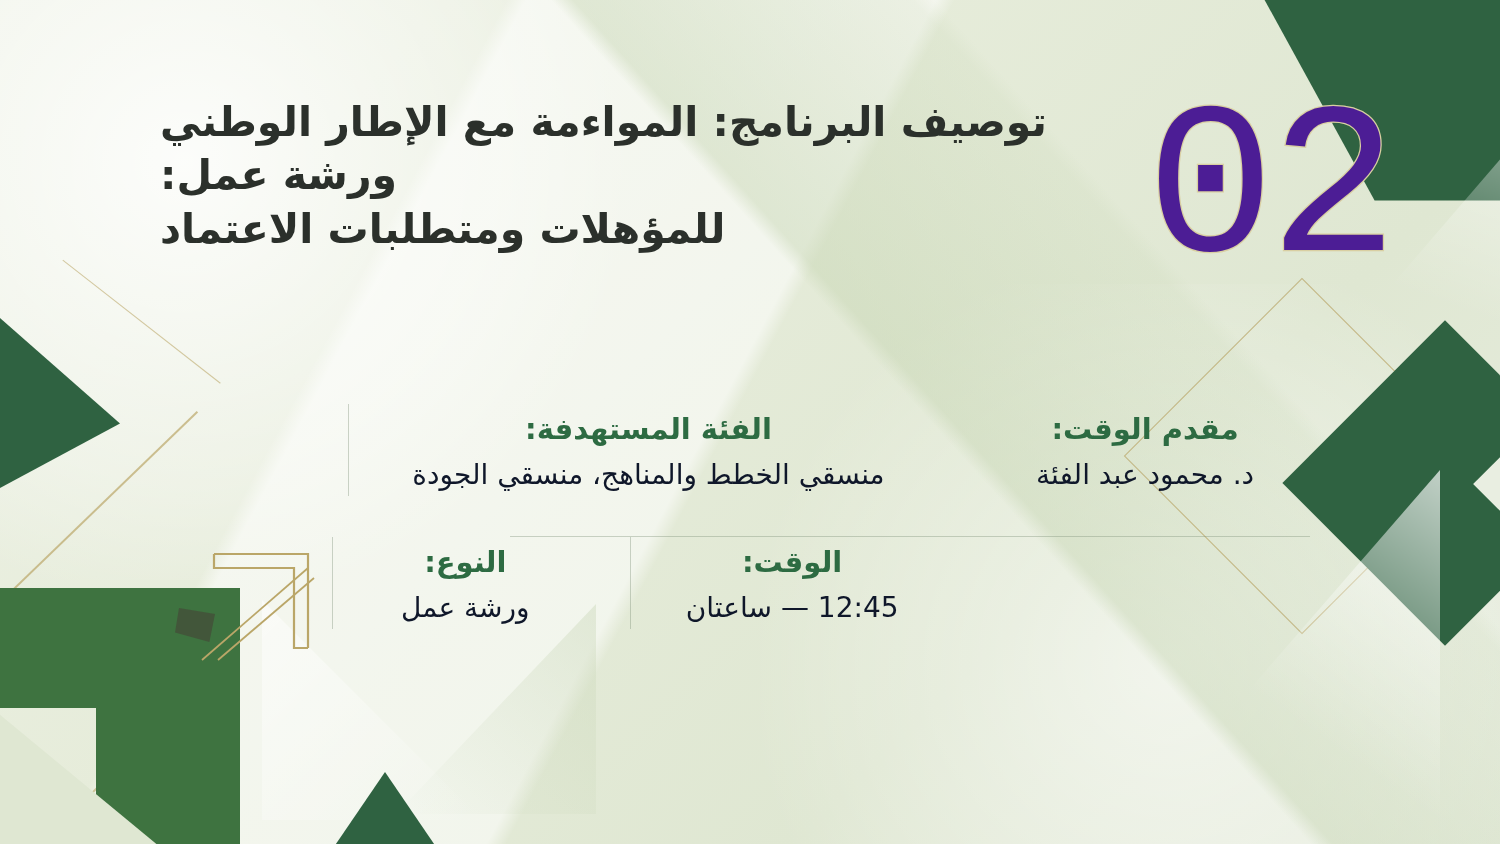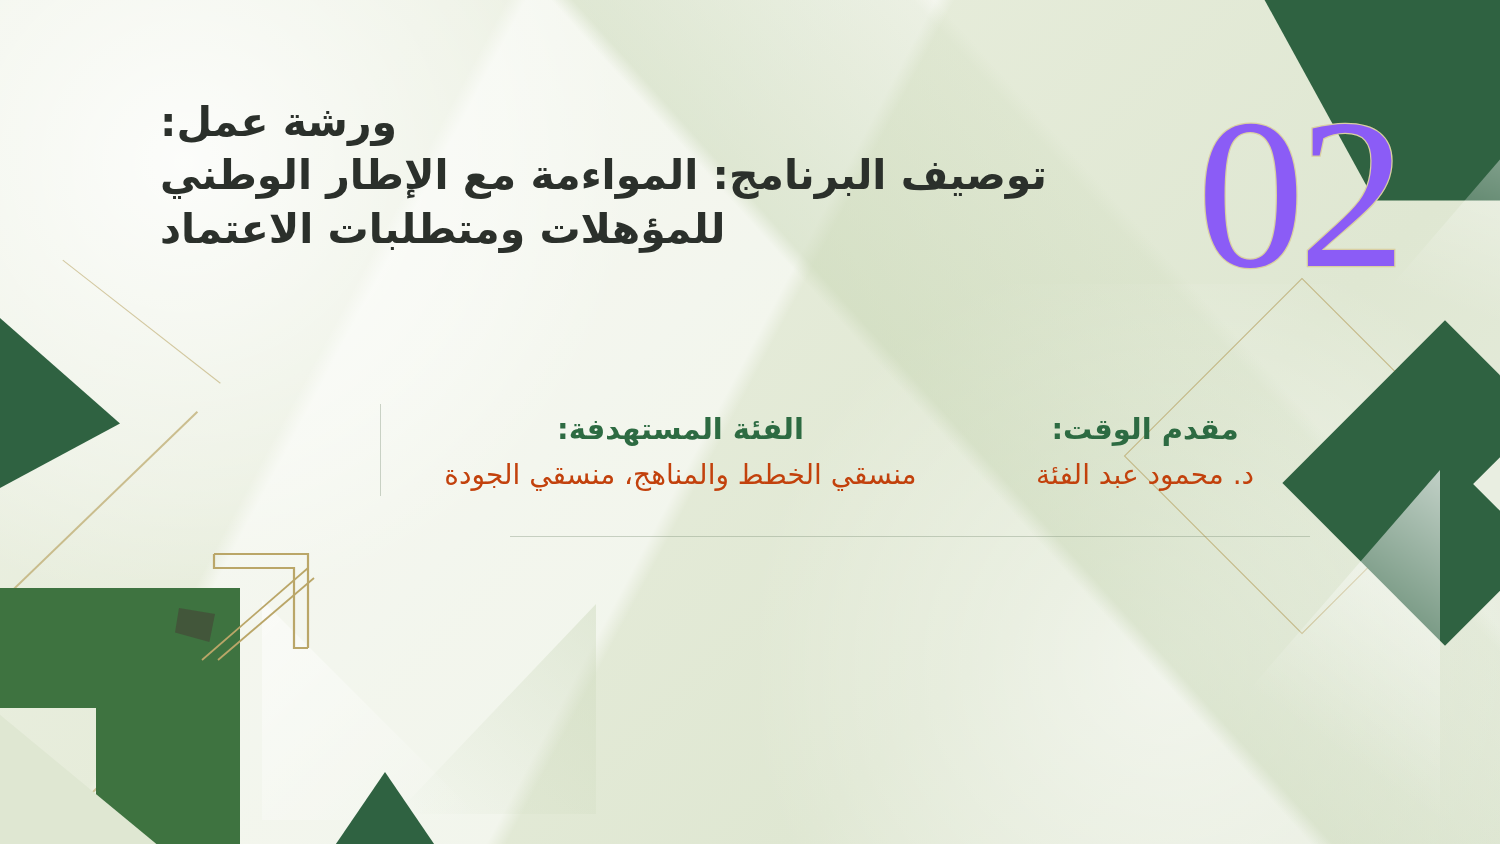--- a/index.html
+++ b/index.html
@@ -187,27 +187,27 @@
     font-size: 41px;
     line-height: 1.30;
     letter-spacing: 0px;
     white-space: nowrap;
     direction: rtl;
   }
 
   
   .big-number {
     position: absolute;
-    right: 100px;
+    right: 108px;
     top: 86px;
-    font-family: Liberation Serif, serif;
+    font-family: Liberation Mono, monospace;
     font-size: 215px;
     line-height: 1;
     font-weight: normal;
-    color: #8b5cf6;
+    color: #4c1d95;
     letter-spacing: -6px;
     -webkit-text-stroke: 2.5px #d9cfa2;
     paint-order: stroke fill;
     z-index: 7;
     direction: ltr;
   }
 
   
   .info-grid {
     position: absolute;
@@ -228,33 +228,34 @@
     height: 1px;
     background: rgba(125,145,120,0.38);
     margin-right: 0;
     width: 800px;
     margin-left: auto;
   }
   .cell {
     padding: 6px 28px 0 28px;
     text-align: center;
     box-sizing: border-box;
+    margin-left: 32px;
   }
   .cell.bordered-left {
     border-left: 1px solid rgba(125,145,120,0.38);
   }
   .cell-label {
     color: #2d6b42;
     font-weight: bold;
     font-size: 29px;
     line-height: 1.35;
     white-space: nowrap;
   }
   .cell-value {
-    color: #c2410c;
+    color: #0f172a;
     font-weight: normal;
     font-size: 28px;
     line-height: 1.45;
     margin-top: 6px;
     white-space: nowrap;
   }
   .w-presenter { width: 330px; }
   .w-audience  { width: 600px; }
   .w-date      { width: 330px; }
   .w-time      { width: 330px; }
@@ -296,22 +297,22 @@
   <svg class="shape gold-arrow" viewBox="0 0 132 128">
     <path d="M6 126 L112 34" fill="none" stroke="#baa668" stroke-width="1.8"></path>
     <path d="M22 126 L118 44" fill="none" stroke="#baa668" stroke-width="1.8"></path>
     <path d="M18 20 L112 20 L112 114" fill="none" stroke="#baa668" stroke-width="2.2"></path>
     <path d="M18 20 L18 34 L98 34 L98 114 L112 114" fill="none" stroke="#baa668" stroke-width="2.2"></path>
   </svg>
 
   <div class="big-number">02</div>
 
   <div class="title-block">
+    <div class="title-line">توصيف البرنامج: المواءمة مع الإطار الوطني</div>
     <div class="title-line">ورشة عمل:</div>
-    <div class="title-line">توصيف البرنامج: المواءمة مع الإطار الوطني</div>
     <div class="title-line">للمؤهلات ومتطلبات الاعتماد</div>
   </div>
 
   <div class="info-grid">
 
     <div class="info-row row-top">
       <div class="cell w-presenter">
         <div class="cell-label">مقدم الوقت:</div>
         <div class="cell-value">د. محمود عبد الفئة</div>
       </div>
@@ -319,17 +320,25 @@
         <div class="cell-label">الفئة المستهدفة:</div>
         <div class="cell-value">منسقي الخطط والمناهج، منسقي الجودة</div>
       </div>
     </div>
 
     <div class="row-divider"></div>
 
     <div class="info-row row-bot">
       <div class="cell w-date">
       </div>
+      <div class="cell w-time bordered-left">
+        <div class="cell-label">الوقت:</div>
+        <div class="cell-value">12:45 — ساعتان</div>
+      </div>
+      <div class="cell w-type bordered-left">
+        <div class="cell-label">النوع:</div>
+        <div class="cell-value">ورشة عمل</div>
+      </div>
     </div>
 
   </div>
 
 </div>
 
 </body></html>

